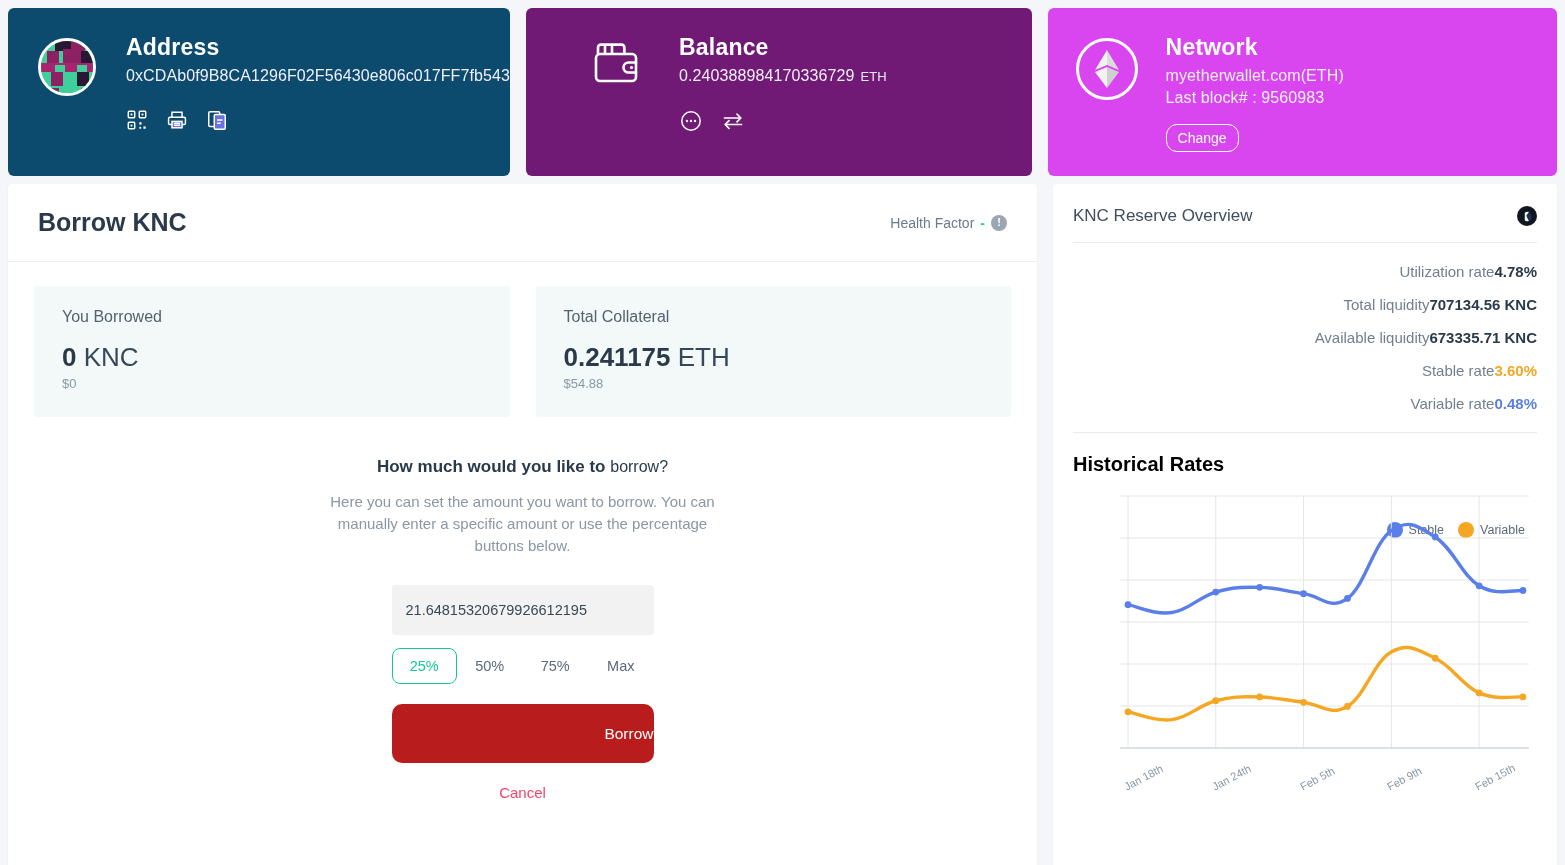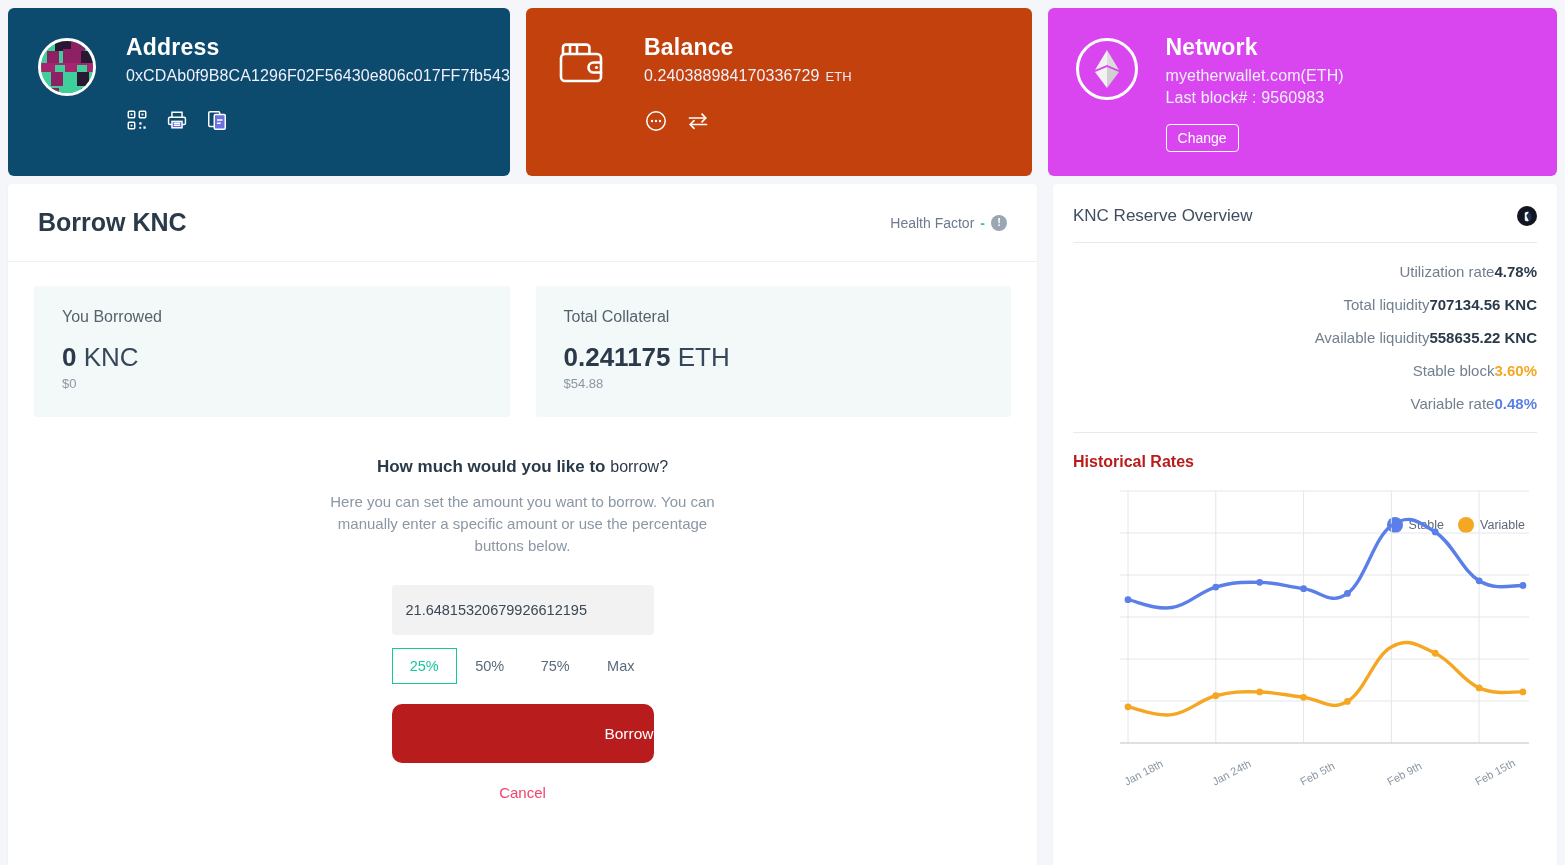--- a/index.html
+++ b/index.html
@@ -20,21 +20,21 @@
   }
   .card {
     border-radius: 6px;
     display: flex;
     align-items: flex-start;
     padding: 26px 0 0 0;
     color: #fff;
     position: relative;
   }
   .card-address  { width: 502px; background: #0c4a6e; }
-  .card-balance  { width: 508px; background: #c2410c; }
+  .card-balance  { width: 508px; background: #701a75; padding-left: 35px; }
   .card-network  { width: 512px; background: #d946ef; }
 
   .card-icon-wrap {
     width: 118px;
     display: flex;
     justify-content: center;
     padding-top: 4px;
     flex-shrink: 0;
   }
   .card-body { flex: 1; padding-right: 18px; }
@@ -72,21 +72,21 @@
     width: 62px; height: 62px;
     border-radius: 50%;
     border: 3px solid #fff;
     display: flex; align-items: center; justify-content: center;
   }
 
   .change-btn {
     margin-top: 16px;
     display: inline-block;
     border: 1px solid #ffffff;
-    border-radius: 4px;
+    border-radius: 11px;
     background: transparent;
     color: #fff;
     font-size: 14px;
     padding: 5px 11px;
     font-family: "Liberation Sans", sans-serif;
     cursor: pointer;
   }
 
   
   .main-row {
@@ -190,21 +190,21 @@
   }
   .pct {
     flex: 1;
     height: 36px;
     display: flex; align-items: center; justify-content: center;
     font-size: 14.5px;
     color: #5b6personal;
     color: #5b6b7c;
     background: transparent;
     border: 1px solid transparent;
-    border-radius: 0;
+    border-radius: 8px;
     cursor: pointer;
     font-family: "Liberation Sans", sans-serif;
   }
   .pct.active {
     border-color: #16c79a;
     color: #16c79a;
   }
   .borrow-btn {
     width: 262px;
     height: 59px;
@@ -250,23 +250,23 @@
     padding: 8px 0;
     font-size: 15px;
   }
   .rp-k { color: #717f8e; }
   .rp-v { font-weight: bold; color: #2b3a4a; }
   .rp-v.orange { color: #f5a623; }
   .rp-v.blue   { color: #5b7fe8; }
   .rp-sep { border-top: 1px solid #e6eaee; margin-top: 12px; }
 
   .hist-title {
-    font-size: 16px;
+    font-size: 20px;
     font-weight: bold;
-    color: #b91c1c;
+    color: #000000;
     margin-top: 20px;
   }
 
   .chart-area { position: relative; height: 345px; margin-top: 4px; }
   .legend {
     position: absolute;
     right: 12px; top: 42px;
     display: flex; gap: 14px; align-items: center;
   }
   .legend-item { display: flex; align-items: center; gap: 6px; }
@@ -489,24 +489,24 @@
         <div class="rp-row">
           <span class="rp-k">Utilization rate</span>
           <span class="rp-v">4.78%</span>
         </div>
         <div class="rp-row">
           <span class="rp-k">Total liquidity</span>
           <span class="rp-v">707134.56 KNC</span>
         </div>
         <div class="rp-row">
           <span class="rp-k">Available liquidity</span>
-          <span class="rp-v">558635.22 KNC</span>
+          <span class="rp-v">673335.71 KNC</span>
         </div>
         <div class="rp-row">
-          <span class="rp-k">Stable block</span>
+          <span class="rp-k">Stable rate</span>
           <span class="rp-v orange">3.60%</span>
         </div>
         <div class="rp-row">
           <span class="rp-k">Variable rate</span>
           <span class="rp-v blue">0.48%</span>
         </div>
       </div>
 
       <div class="rp-sep"></div>
 

